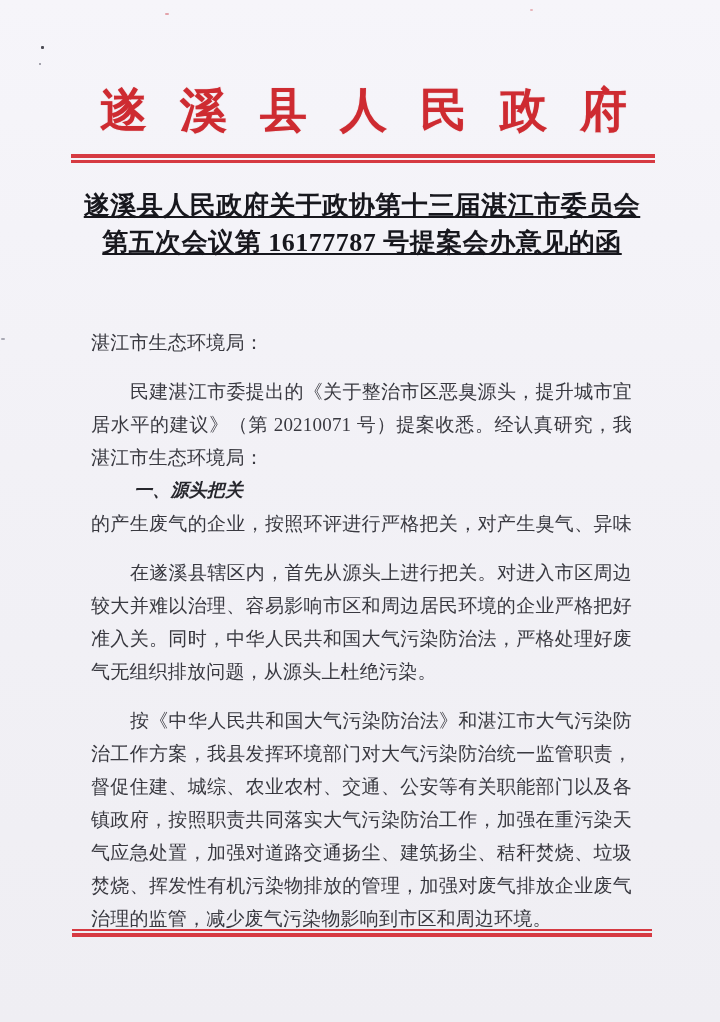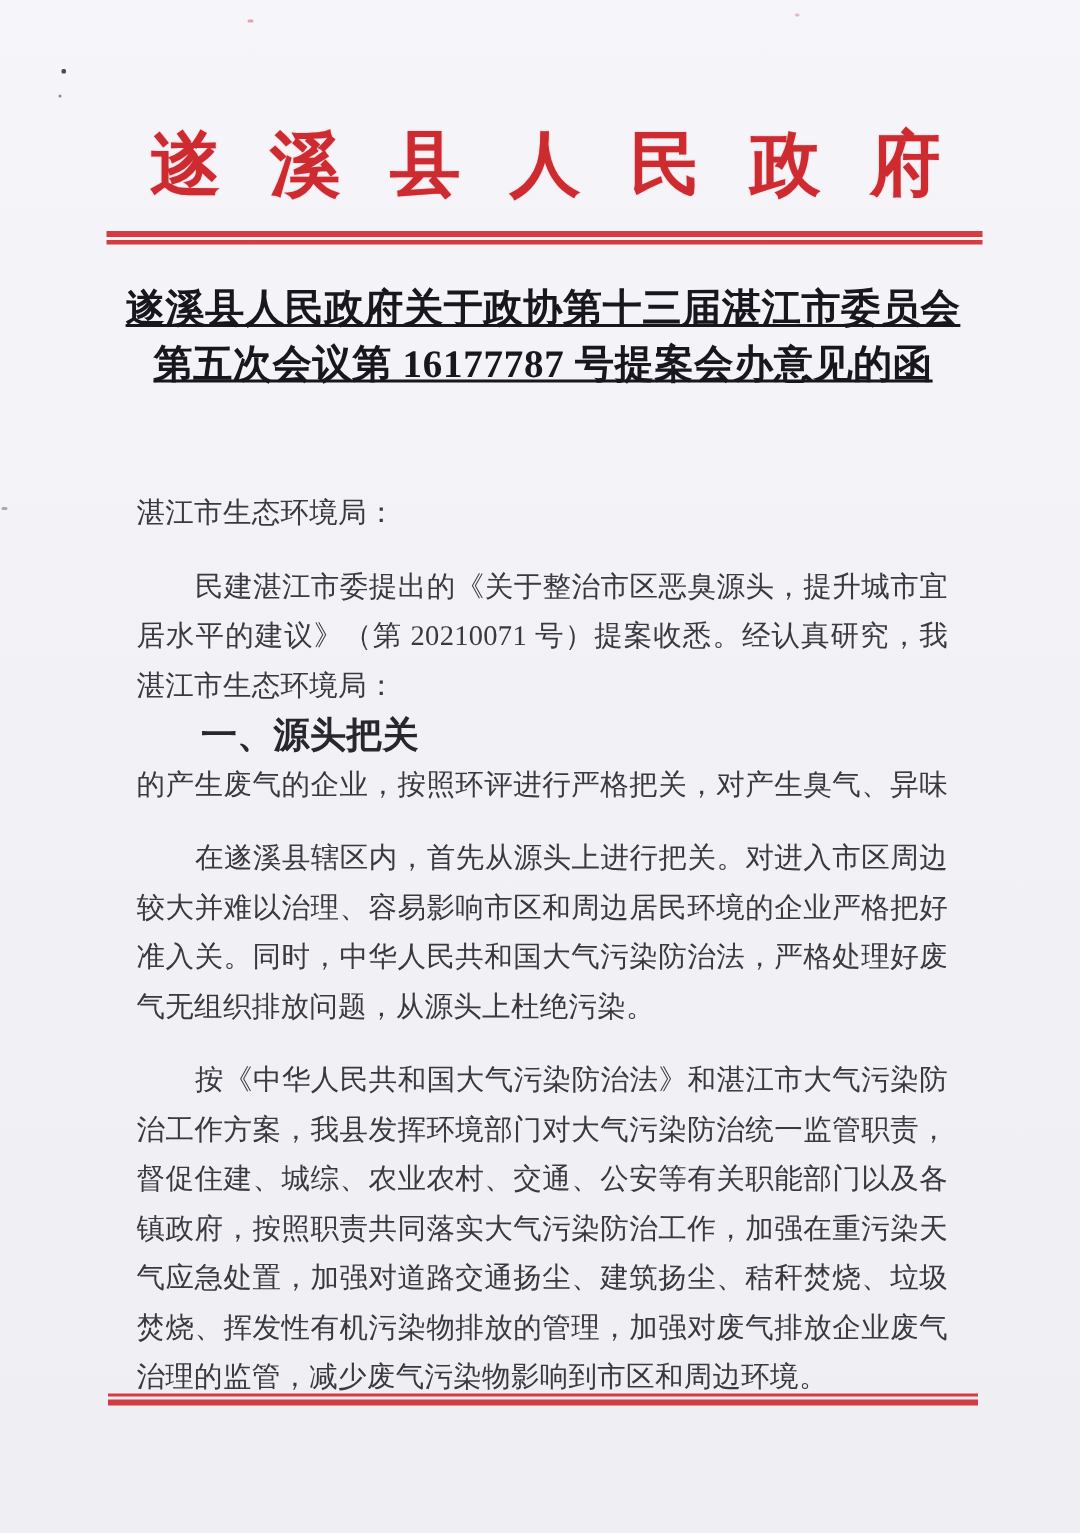--- a/index.html
+++ b/index.html
@@ -46,24 +46,24 @@
     font-size:19px; line-height:33px;
     color:#393940;
     letter-spacing:0.2px;
   }
   .bl { height:33px; overflow:hidden; }
   .jl { text-align:justify; text-align-last:justify; }
   .ll { text-align:center; text-align-last:left; }
   .first { text-indent:39px;margin-top:16px; }
   .heading {
     font-family:"Liberation Sans","DejaVu Sans",sans-serif;
-    font-weight:700; font-size:24px;
+    font-weight:700; font-size:18px;
     color:#27272d;
     text-indent:43px;
-    text-align:right; text-align-last:left;
+    text-align:right; text-align-last:left;font-style:italic;
   }
 
   
   .speck { position:absolute; border-radius:1px; }
   .sp1 { left:41px; top:46px; width:3px; height:3px; background:#4c4c55; }
   .sp2 { left:39px; top:63px; width:2px; height:2px; background:#8a8a94; }
   .sp3 { left:165px; top:13px; width:4px; height:2px; background:#e3a3ab; }
   .sp4 { left:530px; top:9px; width:3px; height:2px; background:#e7b4ba; }
   .sp5 { left:1px; top:338px; width:4px; height:2px; background:#a9a9b4; }
 </style>

